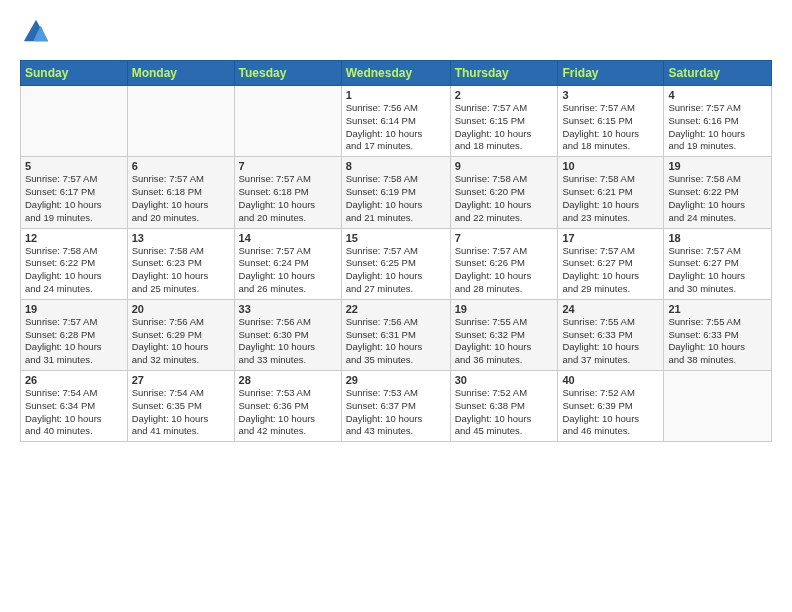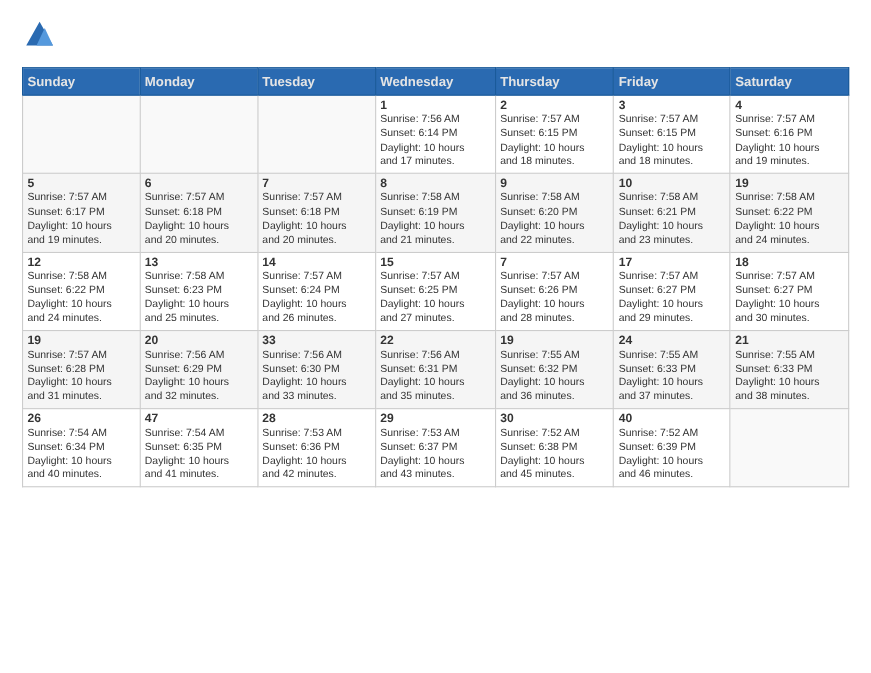--- a/index.html
+++ b/index.html
@@ -49,21 +49,21 @@
       font-size: 15px;
       color: #555;
     }
     .calendar {
       width: 100%;
       border-collapse: collapse;
       border: 1px solid #ccc;
     }
     .calendar th {
       background: #2a6ab1;
-      color: #e5e5e5;
+      color: #bef264;
       font-size: 12px;
       font-weight: bold;
       padding: 5px 4px;
       text-align: left;
       border: 1px solid #1a5a9a;
     }
     .calendar td {
       border: 1px solid #ccc;
       vertical-align: top;
       padding: 3px 4px;
@@ -320,21 +320,21 @@
         </tr>
         <tr>
           <td>
             <span class="day-number">26</span>
             <div class="day-info" style="white-space: pre-line;">Sunrise: 7:54 AM
 Sunset: 6:34 PM
 Daylight: 10 hours
 and 40 minutes.</div>
           </td>
           <td>
-            <span class="day-number">47</span>
+            <span class="day-number">27</span>
             <div class="day-info" style="white-space: pre-line;">Sunrise: 7:54 AM
 Sunset: 6:35 PM
 Daylight: 10 hours
 and 41 minutes.</div>
           </td>
           <td>
             <span class="day-number">28</span>
             <div class="day-info" style="white-space: pre-line;">Sunrise: 7:53 AM
 Sunset: 6:36 PM
 Daylight: 10 hours

